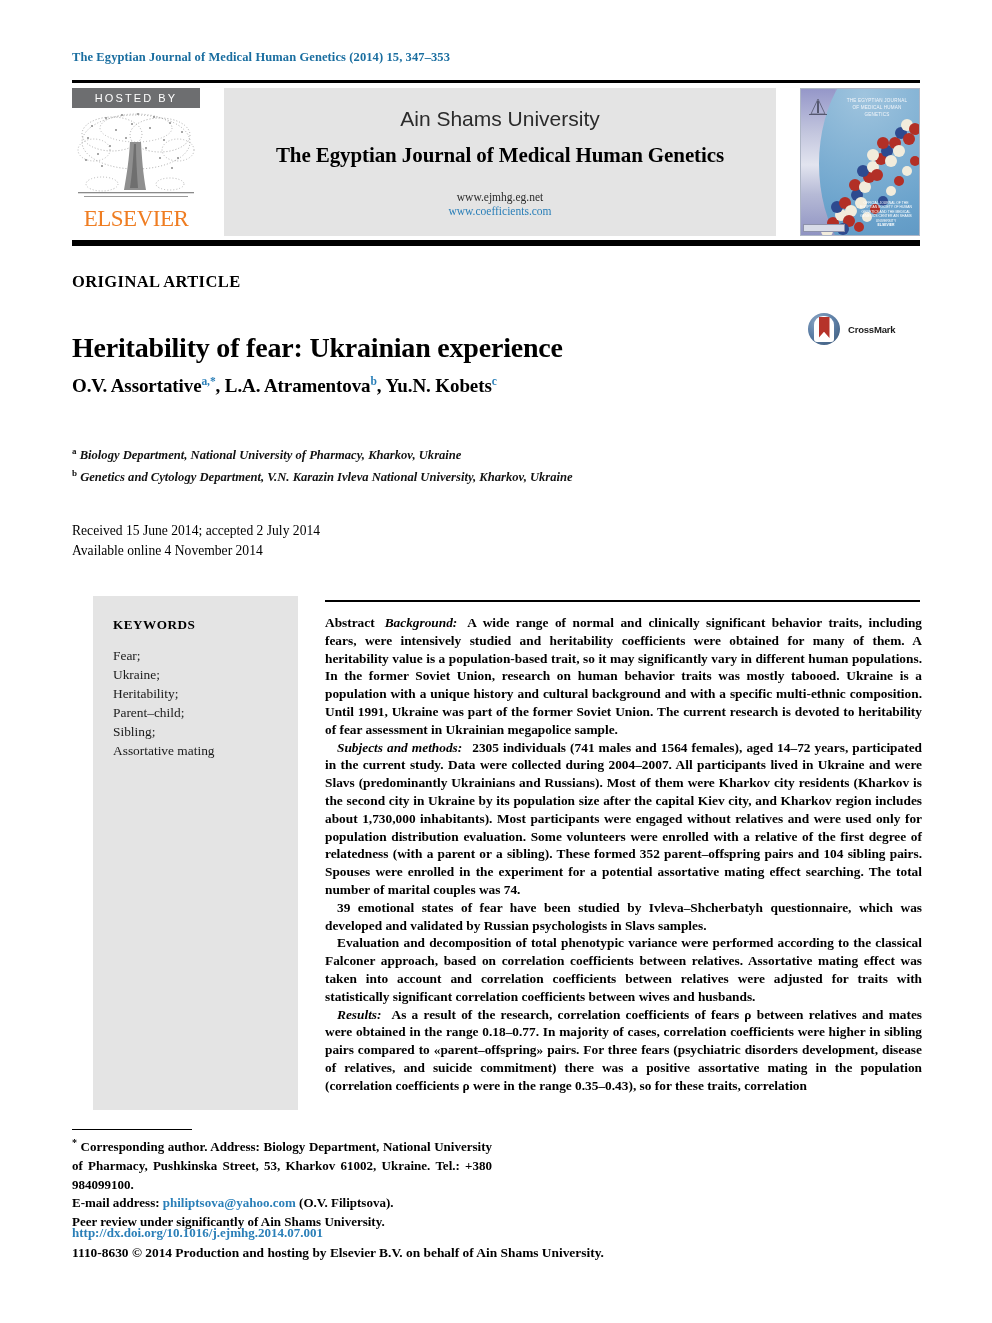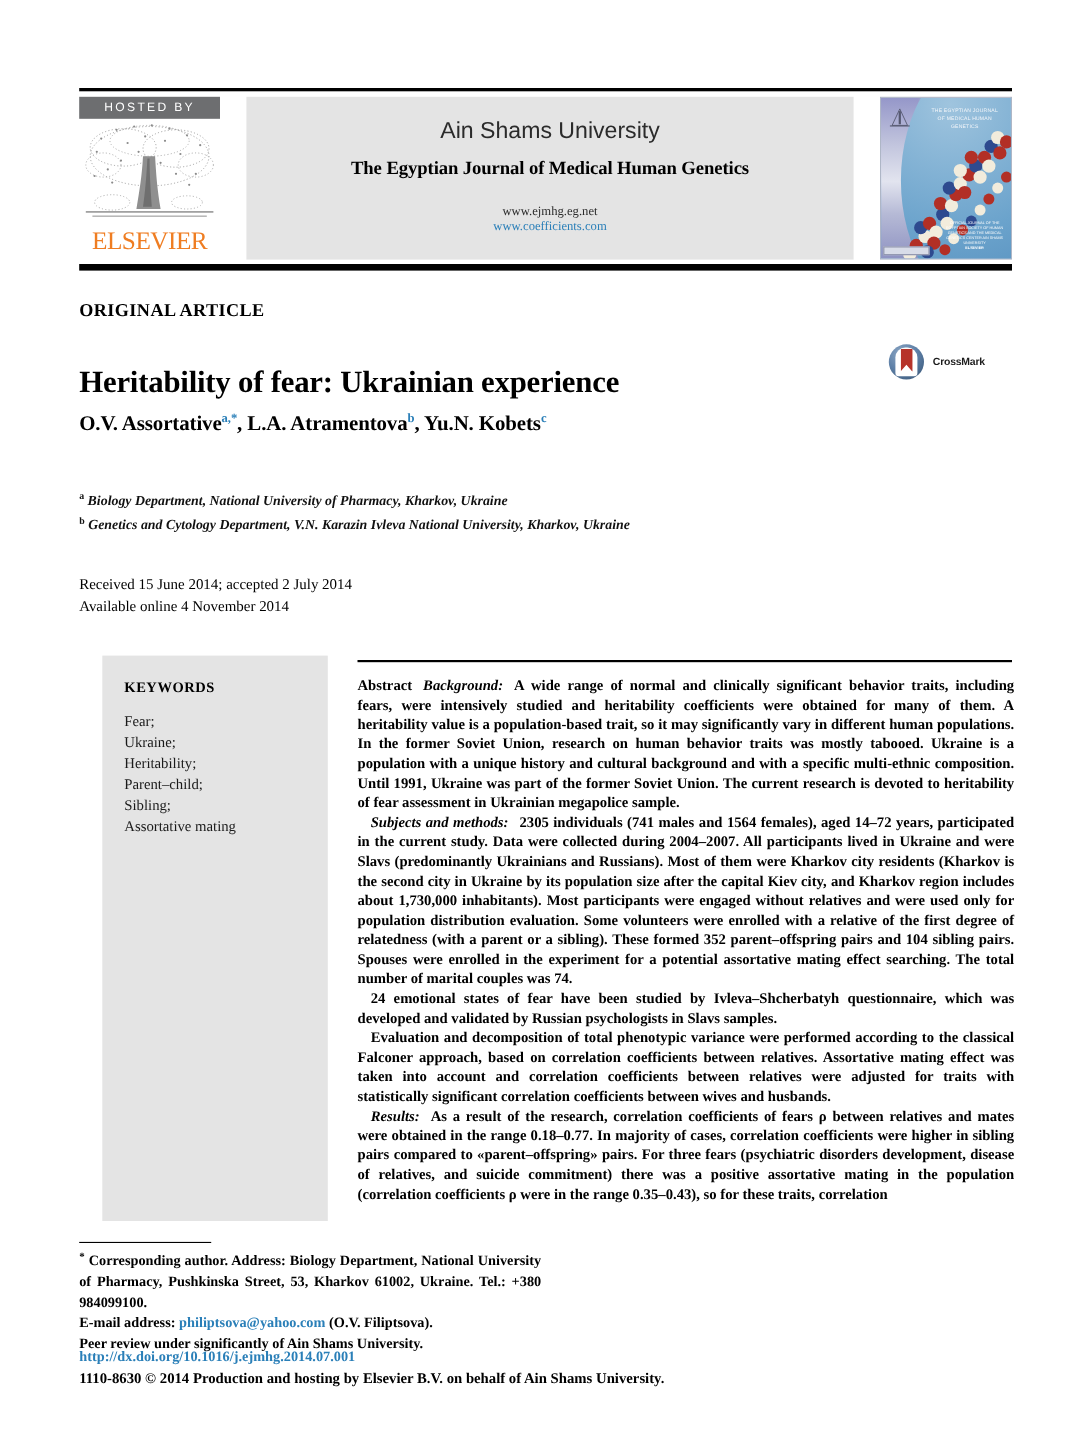--- a/index.html
+++ b/index.html
@@ -110,21 +110,21 @@
   .bc-university {
     margin-top: 19px;
     font-family: Liberation Sans, sans-serif;
     font-size: 21px;
     color: #2b2b2b;
     font-weight: normal;
   }
   .bc-journal {
     margin-top: 12px;
     font-family: "Liberation Serif", serif;
-    font-size: 17px;
+    font-size: 21px;
     font-weight: bold;
     color: #000000;
     letter-spacing: -0.1px;
   }
   .bc-url1 {
     margin-top: 22px;
     font-family: "Liberation Serif", serif;
     font-size: 11.5px;
     color: #2b2b2b;
     line-height: 14px;
@@ -406,20 +406,21 @@
     font-size: 13.4px;
     font-weight: bold;
     color: #000000;
   }
 </style>
 </head>
 <body>
 
 <div class="page">
 
+  <div class="runhead">The Egyptian Journal of Medical Human Genetics (2014) 15, 347–353</div>
 
   <div class="banner-rule-top"></div>
   <div class="banner">
 
     <div class="elsevier-block">
       <div class="hosted-by">HOSTED BY</div>
       <div class="elsevier-tree">
         <svg width="128" height="98" viewBox="0 0 128 98" xmlns="http://www.w3.org/2000/svg">
           <g fill="#7c7c7c">
 
@@ -576,21 +577,21 @@
 
   <div class="abs-rule"></div>
   <div class="abstract">
     <p>
       <span class="abs-lead">Abstract</span><span class="gap"></span><span class="abs-sec">Background:</span><span class="gap"></span><span>A wide range of normal and clinically significant behavior traits, including fears, were intensively studied and heritability coefficients were obtained for many of them. A heritability value is a population-based trait, so it may significantly vary in different human populations. In the former Soviet Union, research on human behavior traits was mostly tabooed. Ukraine is a population with a unique history and cultural background and with a specific multi-ethnic composition. Until 1991, Ukraine was part of the former Soviet Union. The current research is devoted to heritability of fear assessment in Ukrainian megapolice sample.</span>
     </p>
     <p>
       <span class="abs-sec">Subjects and methods:</span><span class="gap"></span><span>2305 individuals (741 males and 1564 females), aged 14–72 years, participated in the current study. Data were collected during 2004–2007. All participants lived in Ukraine and were Slavs (predominantly Ukrainians and Russians). Most of them were Kharkov city residents (Kharkov is the second city in Ukraine by its population size after the capital Kiev city, and Kharkov region includes about 1,730,000 inhabitants). Most participants were engaged without relatives and were used only for population distribution evaluation. Some volunteers were enrolled with a relative of the first degree of relatedness (with a parent or a sibling). These formed 352 parent–offspring pairs and 104 sibling pairs. Spouses were enrolled in the experiment for a potential assortative mating effect searching. The total number of marital couples was 74.</span>
     </p>
     <p>
-      <span>24 emotional states of fear have been studied by Ivleva–Shcherbatyh questionnaire, which was developed and validated by Russian psychologists in Slavs samples.</span>
+      <span>39 emotional states of fear have been studied by Ivleva–Shcherbatyh questionnaire, which was developed and validated by Russian psychologists in Slavs samples.</span>
     </p>
     <p>
       <span>Evaluation and decomposition of total phenotypic variance were performed according to the classical Falconer approach, based on correlation coefficients between relatives. Assortative mating effect was taken into account and correlation coefficients between relatives were adjusted for traits with statistically significant correlation coefficients between wives and husbands.</span>
     </p>
     <p>
       <span class="abs-sec">Results:</span><span class="gap"></span><span>As a result of the research, correlation coefficients of fears ρ between relatives and mates were obtained in the range 0.18–0.77. In majority of cases, correlation coefficients were higher in sibling pairs compared to «parent–offspring» pairs. For three fears (psychiatric disorders development, disease of relatives, and suicide commitment) there was a positive assortative mating in the population (correlation coefficients ρ were in the range 0.35–0.43), so for these traits, correlation</span>
     </p>
   </div>
 
   <div class="fn-rule"></div>

